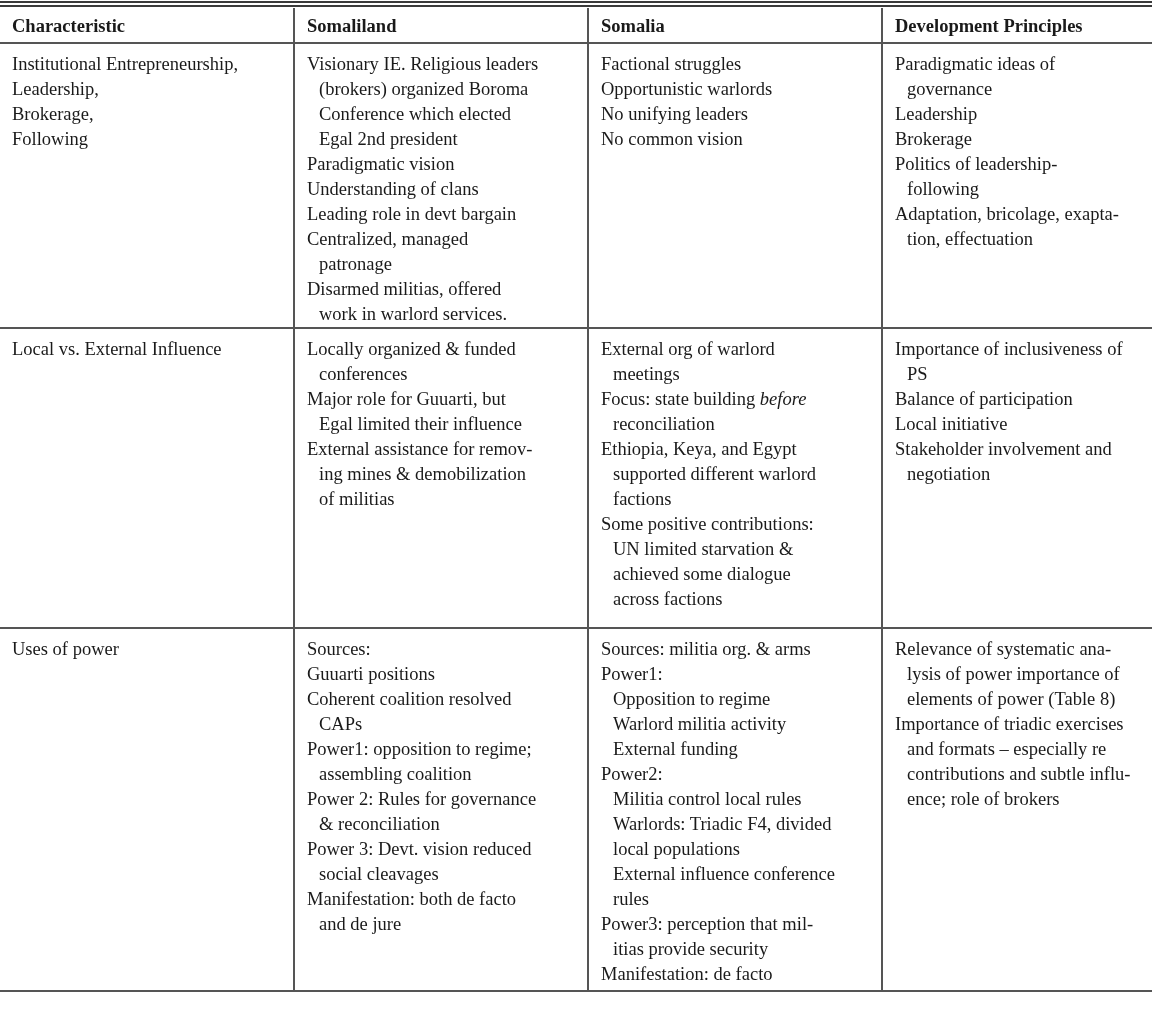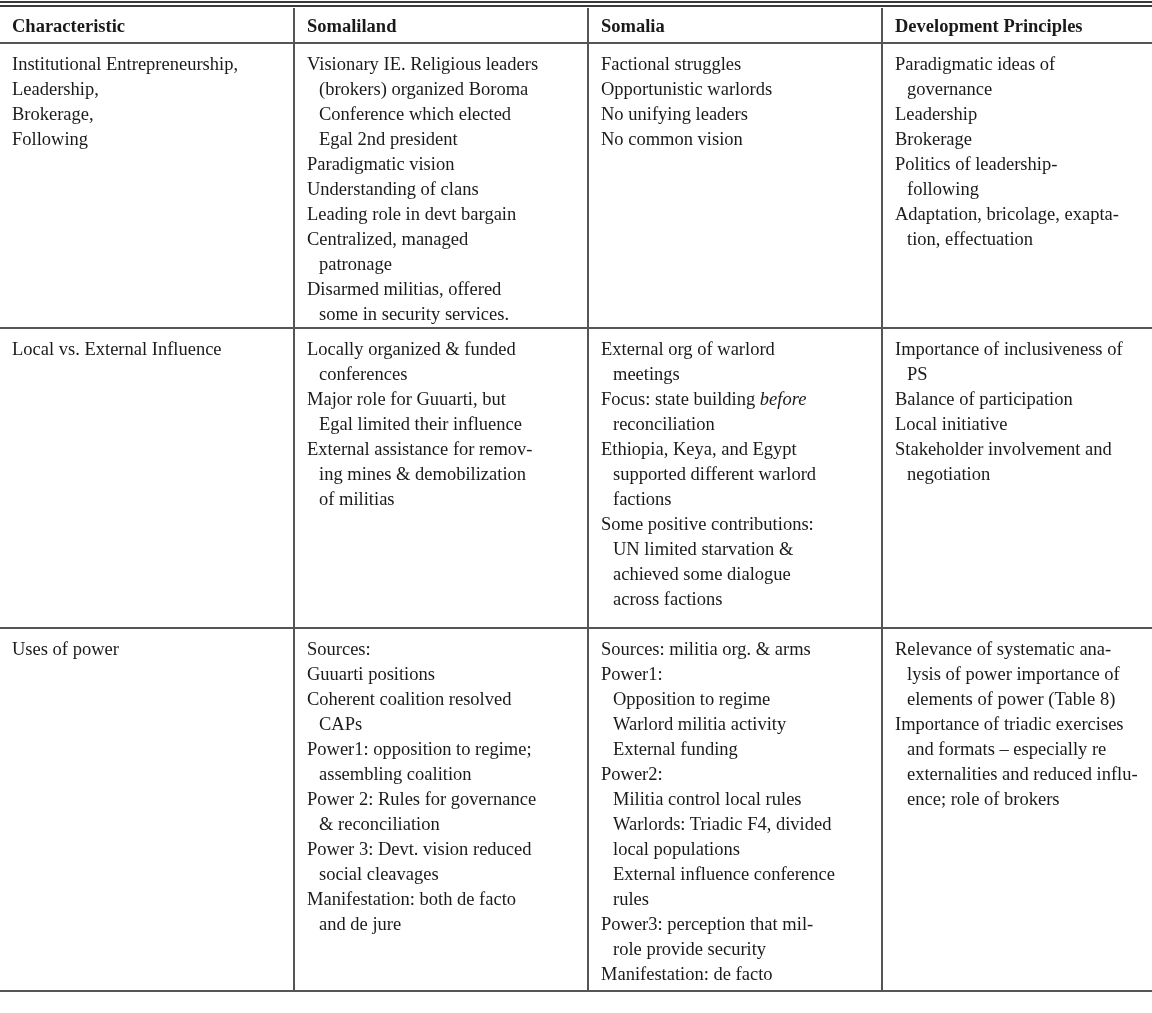--- a/index.html
+++ b/index.html
@@ -105,21 +105,21 @@
             <span class="line">Visionary IE. Religious leaders</span>
             <span class="line indent">(brokers) organized Boroma</span>
             <span class="line indent">Conference which elected</span>
             <span class="line indent">Egal 2nd president</span>
             <span class="line">Paradigmatic vision</span>
             <span class="line">Understanding of clans</span>
             <span class="line">Leading role in devt bargain</span>
             <span class="line">Centralized, managed</span>
             <span class="line indent">patronage</span>
             <span class="line">Disarmed militias, offered</span>
-            <span class="line indent">some in security services.</span>
+            <span class="line indent">work in warlord services.</span>
           </td>
         <td>
             <span class="line">Factional struggles</span>
             <span class="line">Opportunistic warlords</span>
             <span class="line">No unifying leaders</span>
             <span class="line">No common vision</span>
           </td>
         <td>
             <span class="line">Paradigmatic ideas of</span>
             <span class="line indent">governance</span>
@@ -190,28 +190,28 @@
             <span class="line indent">Opposition to regime</span>
             <span class="line indent">Warlord militia activity</span>
             <span class="line indent">External funding</span>
             <span class="line">Power2:</span>
             <span class="line indent">Militia control local rules</span>
             <span class="line indent">Warlords: Triadic F4, divided</span>
             <span class="line indent">local populations</span>
             <span class="line indent">External influence conference</span>
             <span class="line indent">rules</span>
             <span class="line">Power3: perception that mil-</span>
-            <span class="line indent">role provide security</span>
+            <span class="line indent">itias provide security</span>
             <span class="line">Manifestation: de facto</span>
           </td>
         <td>
             <span class="line">Relevance of systematic ana-</span>
             <span class="line indent">lysis of power importance of</span>
             <span class="line indent">elements of power (Table 8)</span>
             <span class="line">Importance of triadic exercises</span>
             <span class="line indent">and formats – especially re</span>
-            <span class="line indent">externalities and reduced influ-</span>
+            <span class="line indent">contributions and subtle influ-</span>
             <span class="line indent">ence; role of brokers</span>
           </td>
       </tr>
     </tbody>
   </table>
 </div>
 
 </body></html>

